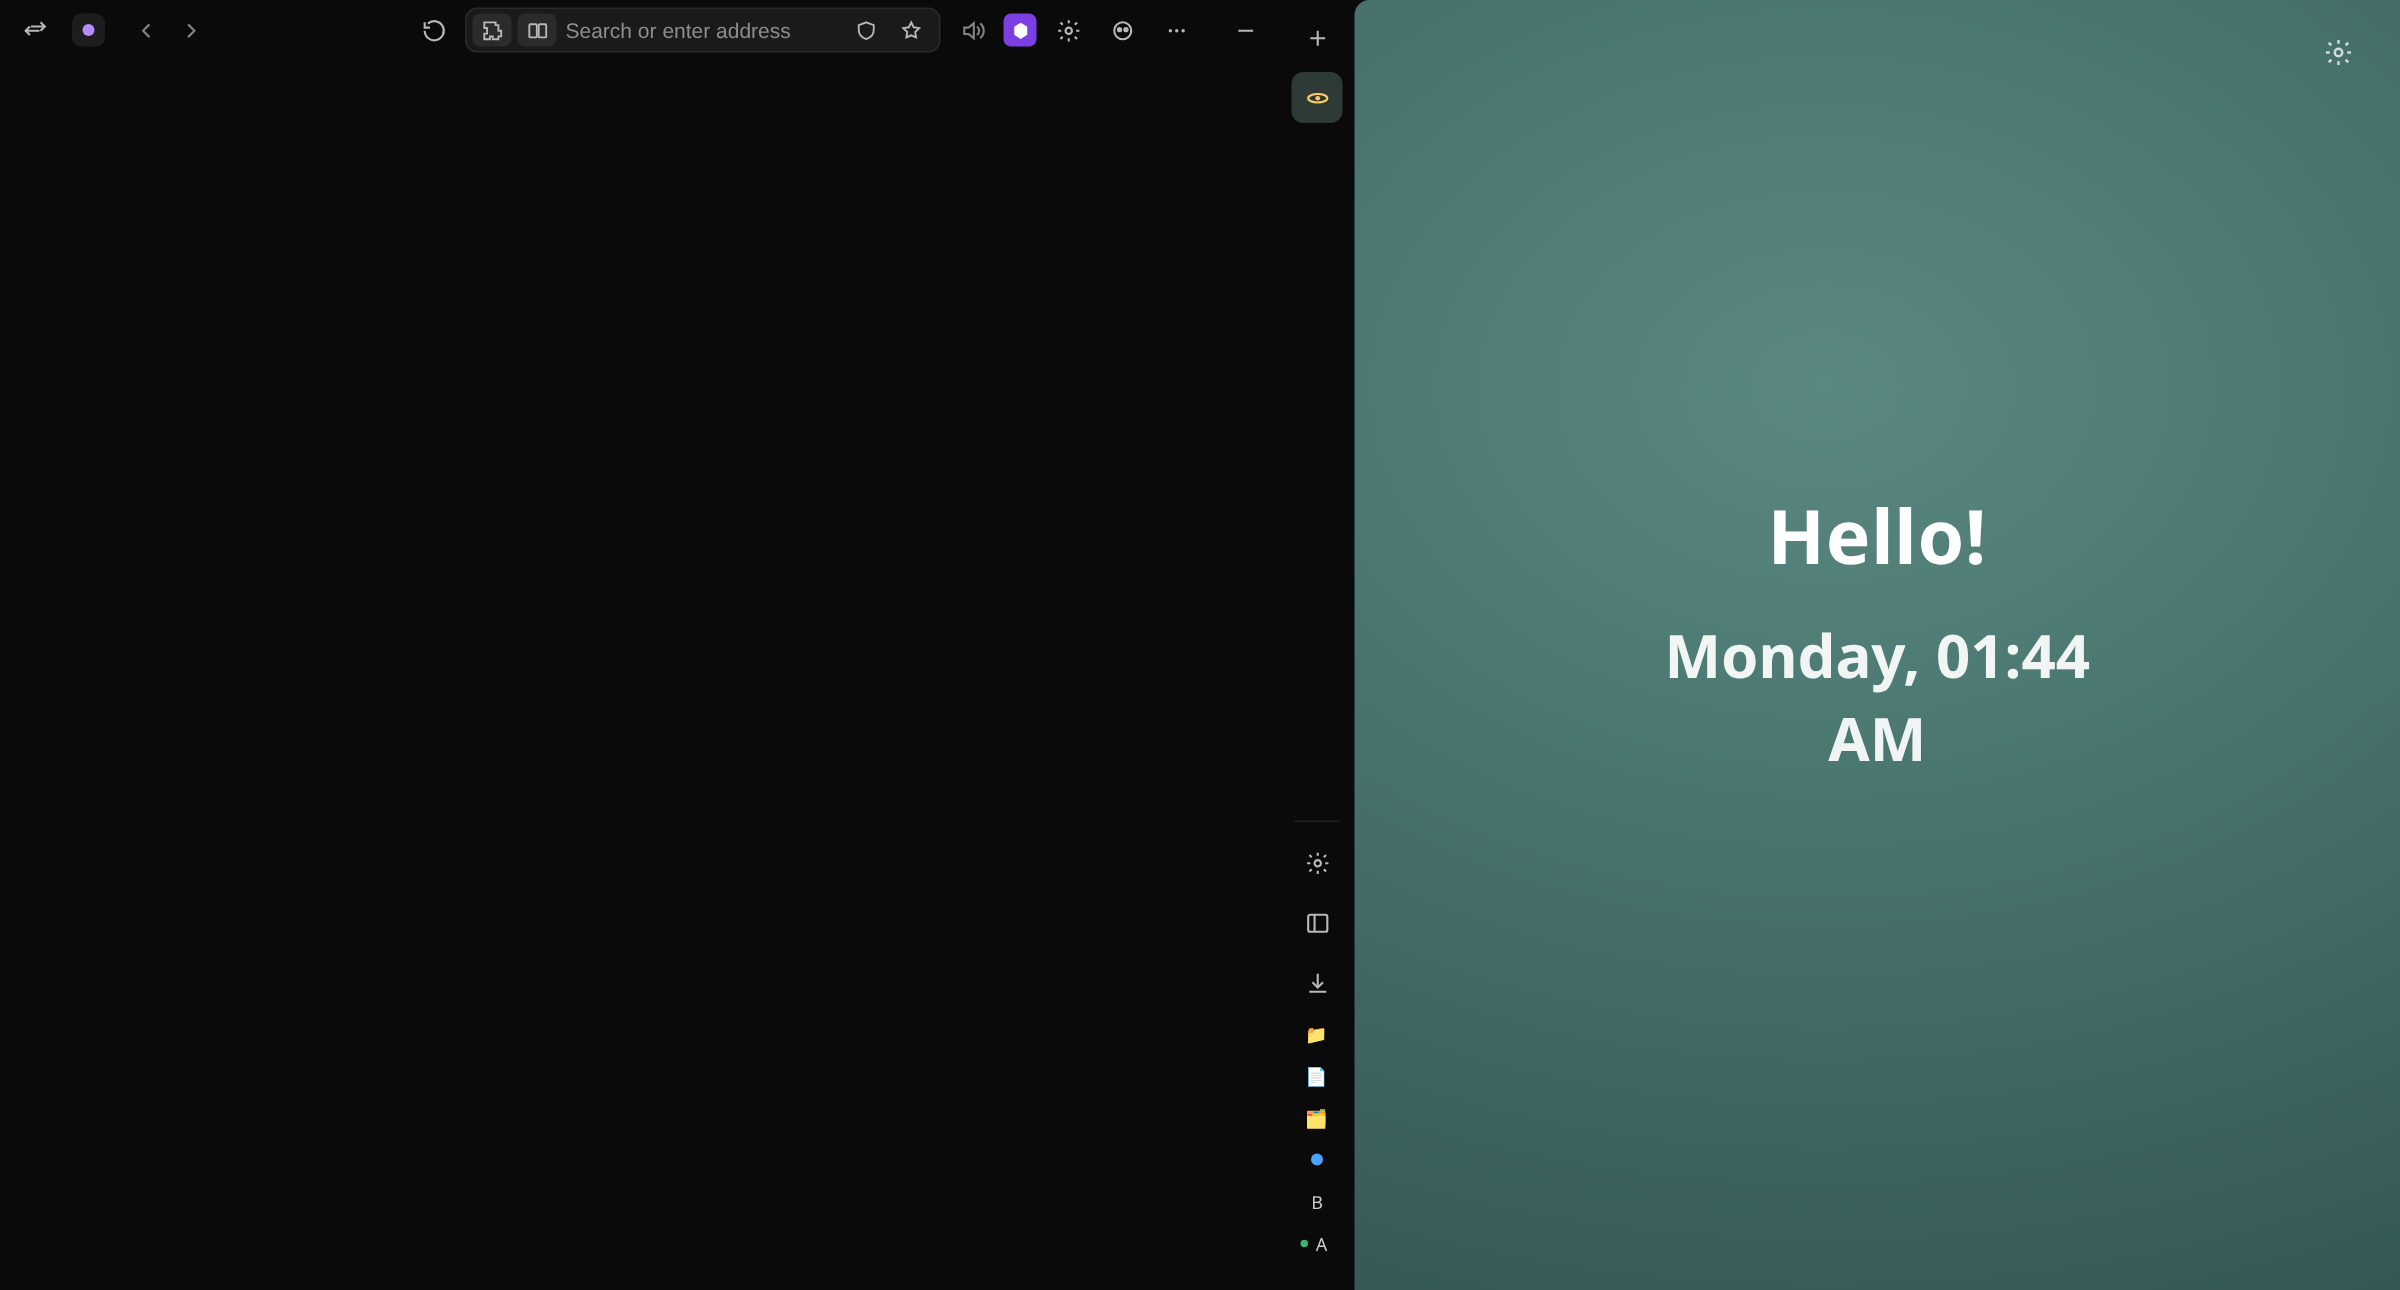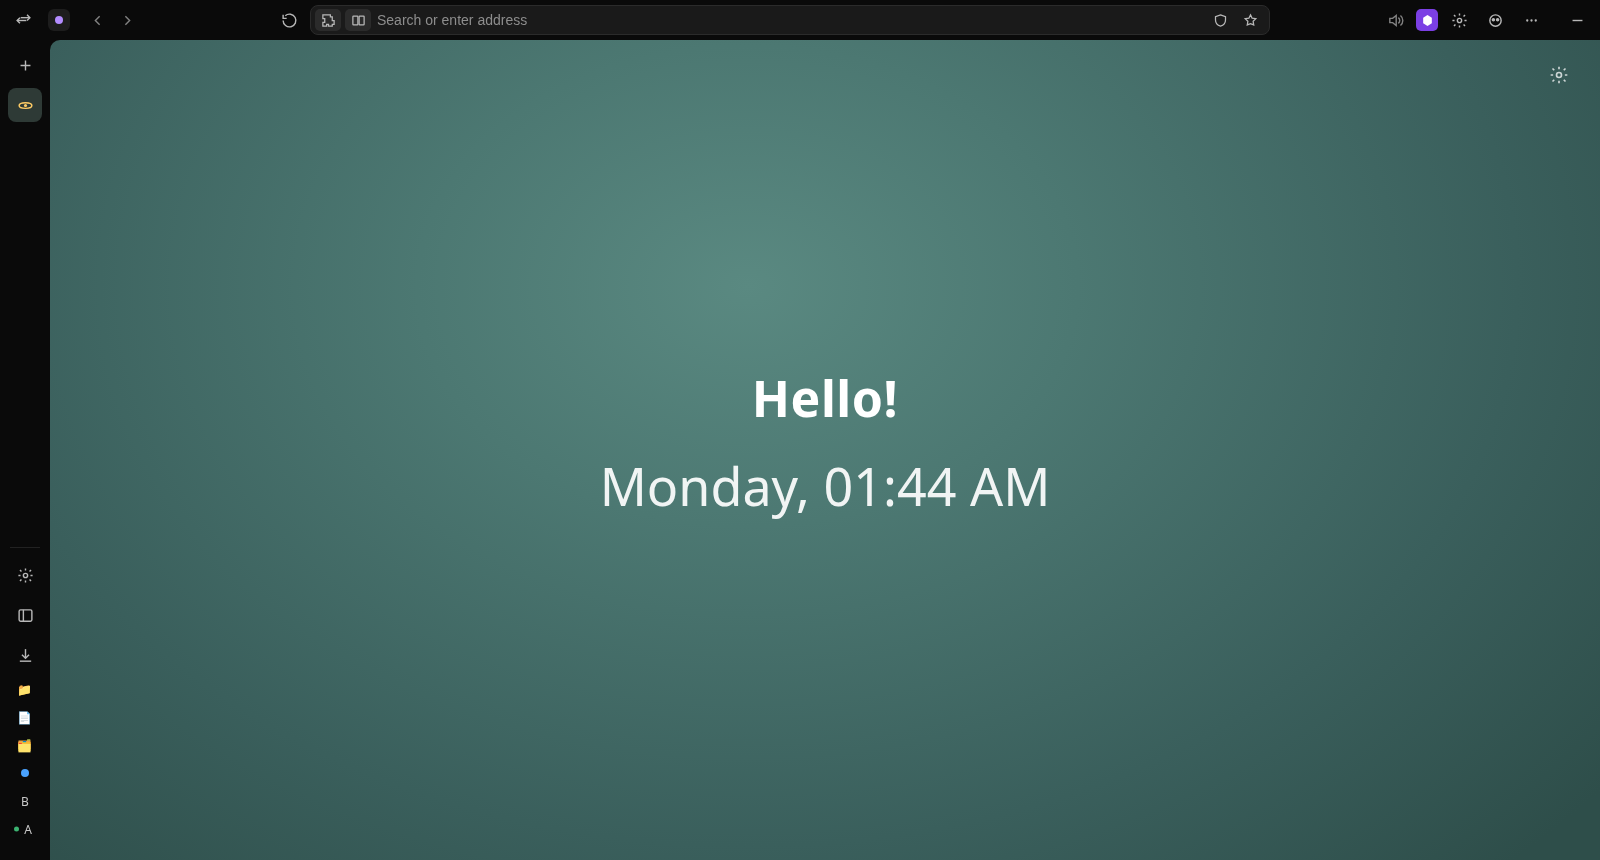--- a/index.html
+++ b/index.html
@@ -20,21 +20,20 @@
     padding: 0;
     width: 1600px;
     height: 860px;
     background: var(--bg);
     font-family: system-ui, -apple-system, "Segoe UI", sans-serif;
     color: #eaeaea;
     overflow: hidden;
   }
   .app {
     display: flex;
-    flex-direction: column;
     width: 100%;
     height: 100%;
   }
   
   .topbar {
     height: 40px;
     background: var(--bar-bg);
     display: flex;
     align-items: center;
     padding: 0 8px;
@@ -197,22 +196,22 @@
     text-align:center;
     color:#ffffff;
   }
   .greeting {
     font-size: 50px;
     font-weight: 700;
     letter-spacing: 0.5px;
     margin: 0 0 18px 0;
   }
   .timeline {
-    font-size: 52px;
-    font-weight: 400;
+    font-size: 40px;
+    font-weight: 700;
     color: rgba(255,255,255,0.92);
     margin:0;
   }
 </style>
 </head>
 <body>
 
 <div class="app">
 
   <div class="topbar">

